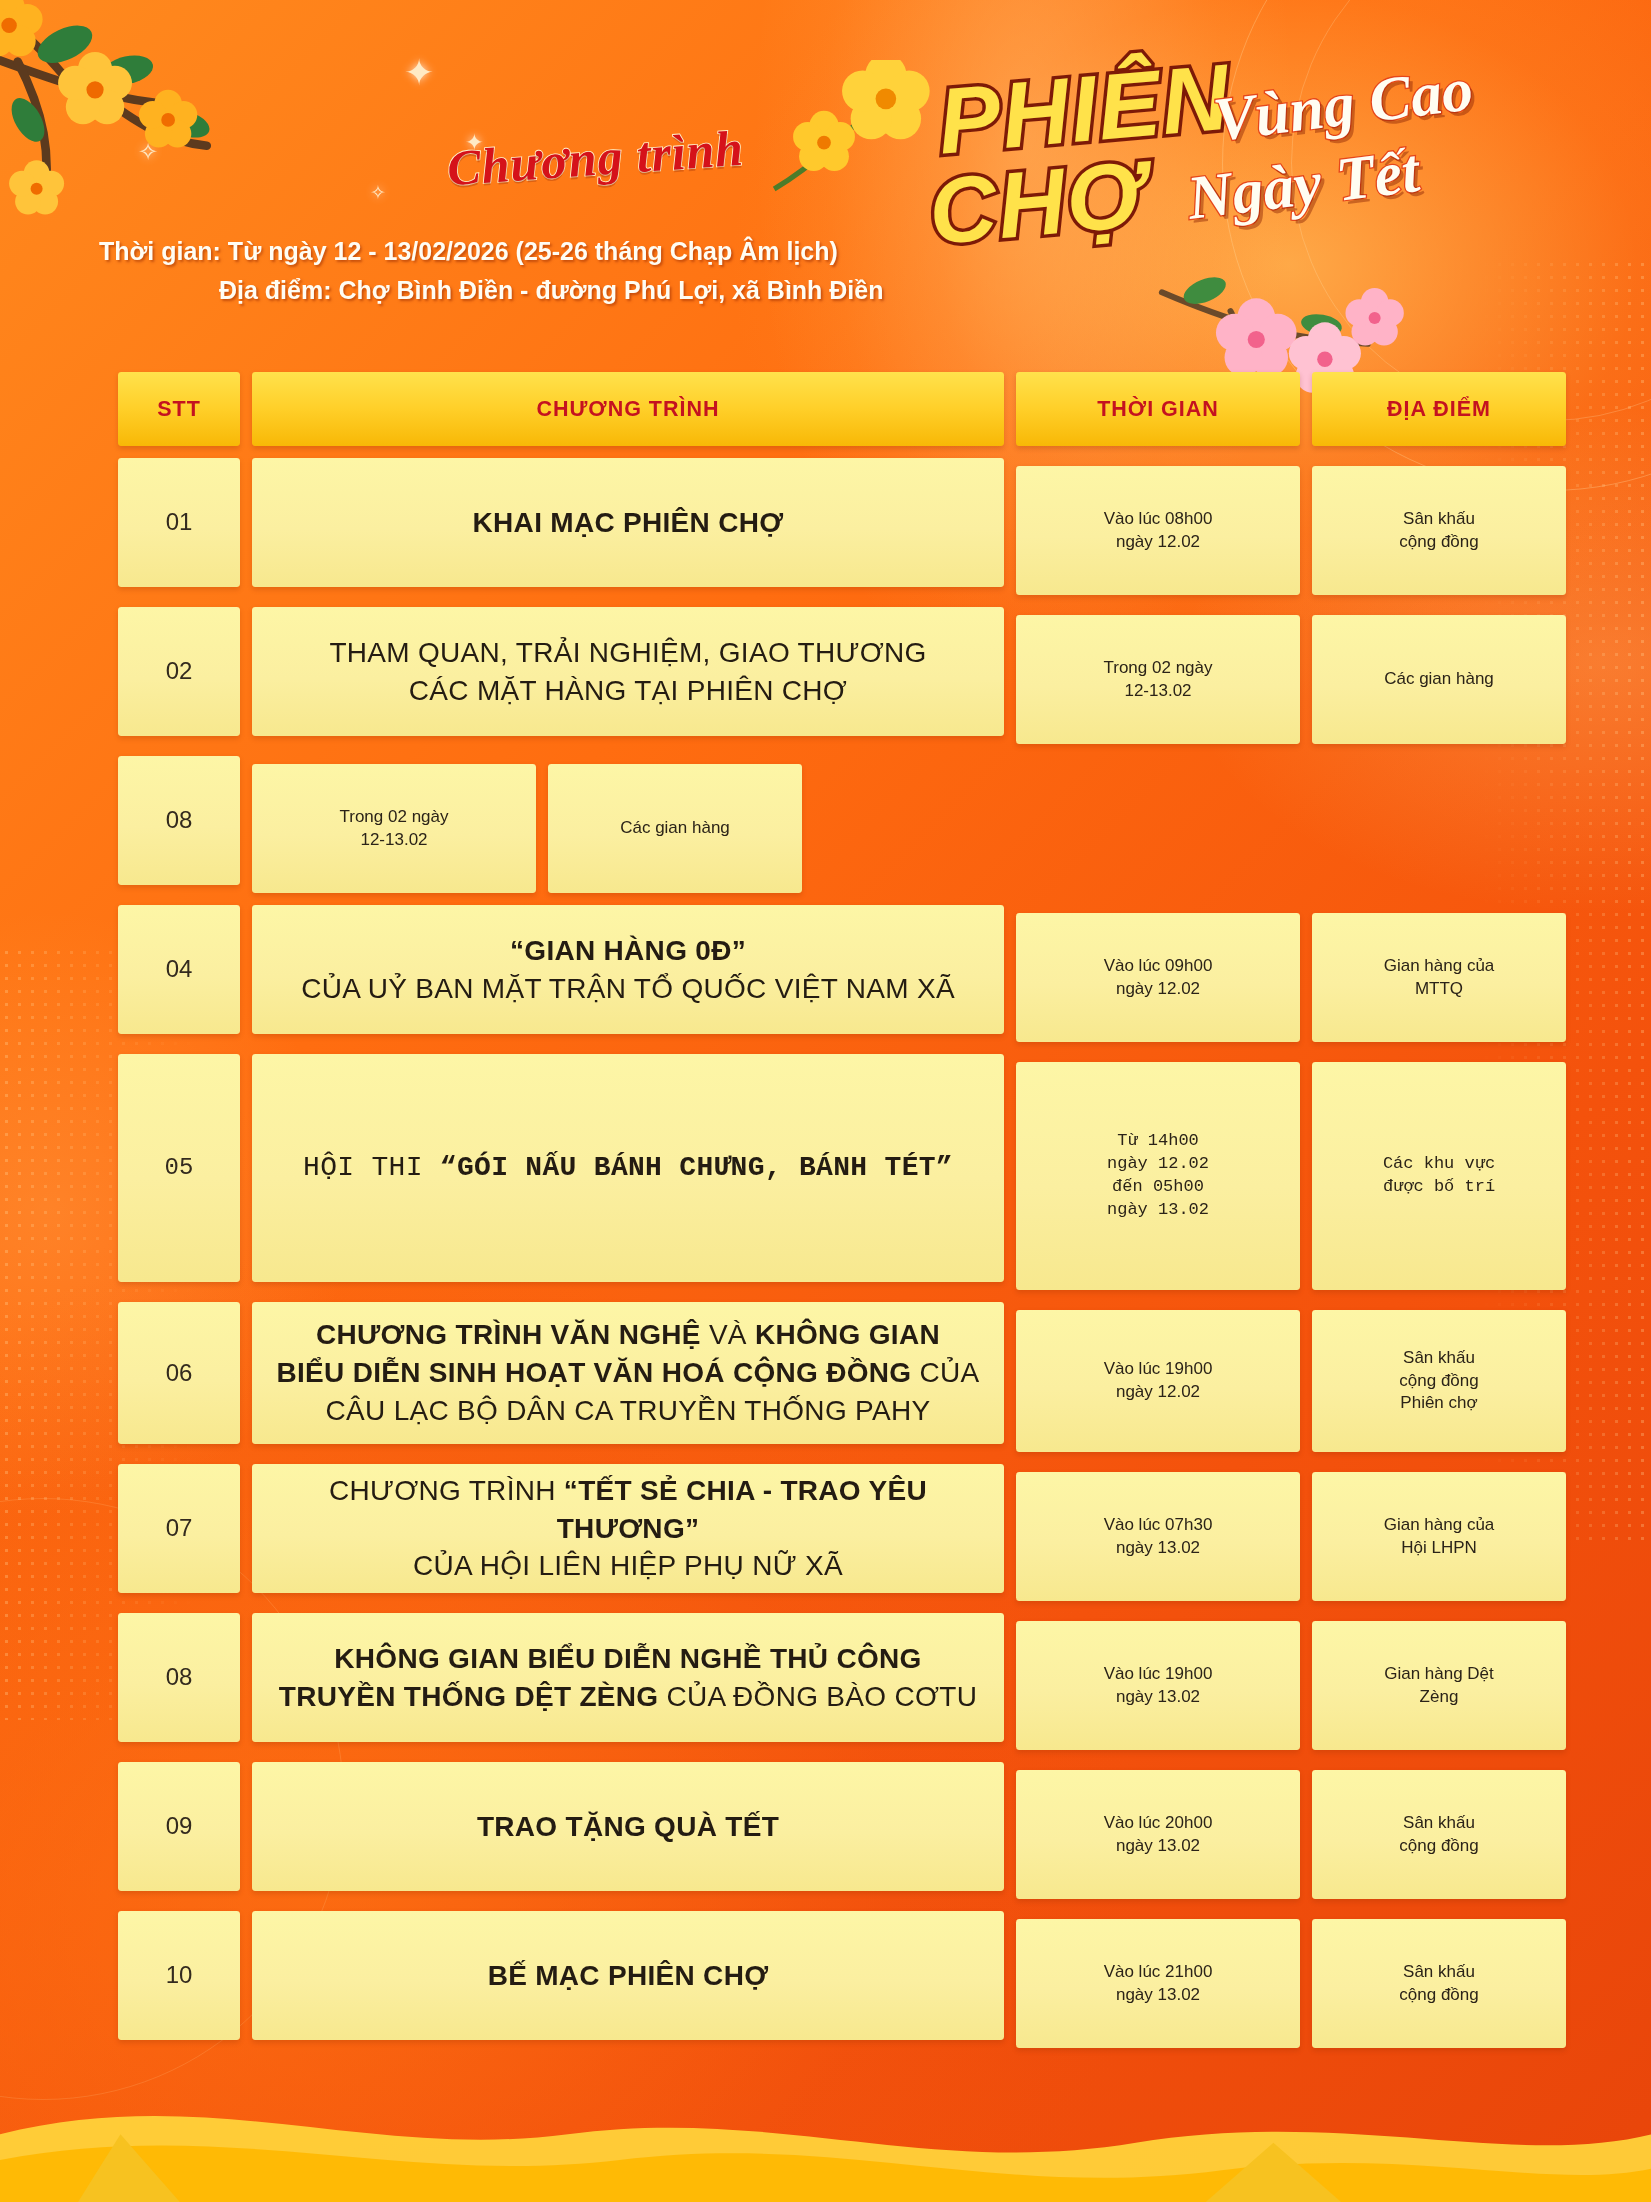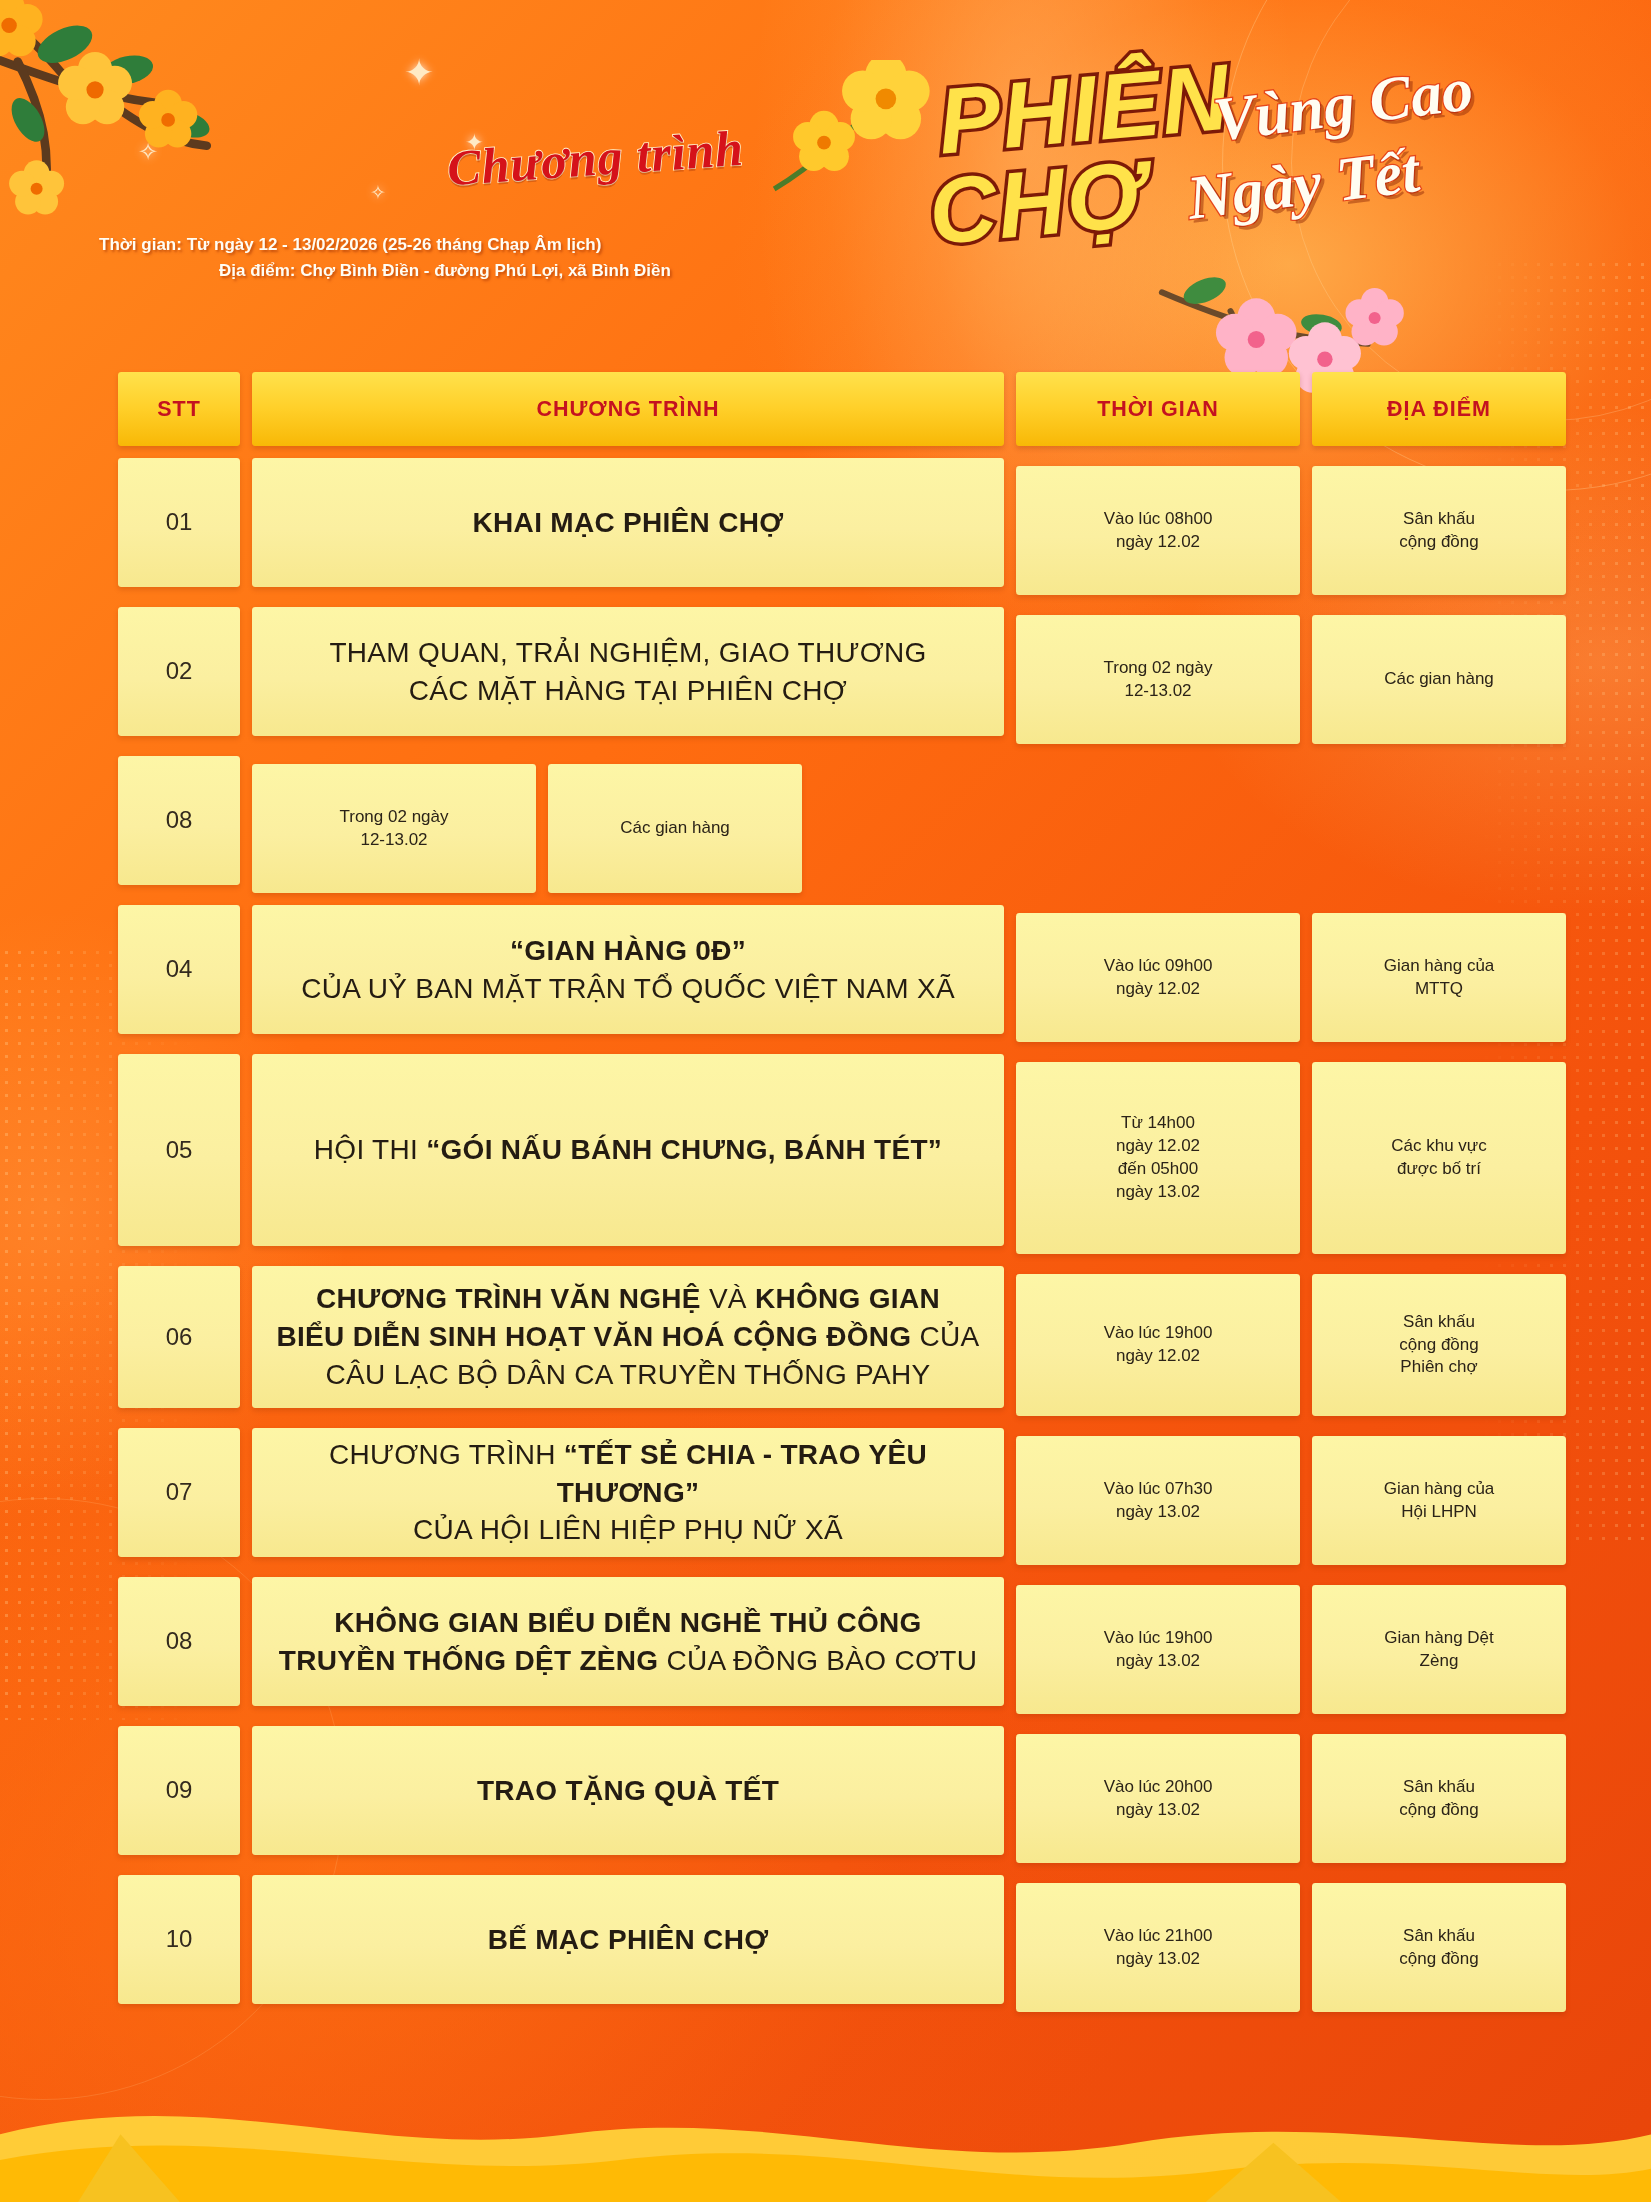--- a/index.html
+++ b/index.html
@@ -122,21 +122,21 @@
     paint-order: stroke fill;
     text-shadow: 3.4px 4.3px 0 rgba(140,35,5,.45);
   }
   .bt-vungcao { left: 284px; top: 21.5px;  transform: rotate(-7deg); }
   .bt-ngaytet { left: 258px; top: 102px; transform: rotate(-7deg); }
 
   .meta {
     position: absolute;
     left: 99px; top: 232px;
     color: #fffdf4;
-    font-size: 17px;
+    font-size: 25px;
     font-weight: 700;
     line-height: 1.55;
     text-shadow: 1.7px 1.7px 2.6px rgba(150,40,0,.55);
     font-family: "Liberation Sans", sans-serif;
   }
   .meta .line2 { padding-left: 120px; }
 
   
   .table-wrap {
     position: absolute;
@@ -181,21 +181,21 @@
     font-size: 23px;
     line-height: 1.35;
   }
   .body-row .c-stt { font-size: 24px; color: #332a1e; }
   .body-row .c-prog { font-size: 28px; color: #241c12; letter-spacing: 0.3px; }
   .body-row .c-time,
   .body-row .c-loc { font-size: 17px; color: #2b2318; margin-top: 8px; }
 
   .body-row.h140 .cell { height: 129px; }
   .body-row.h160 .cell { height: 142px; }
-  .body-row.h200 .cell { height: 192px; }
+  .body-row.h200 .cell { height: 228px; font-family: Liberation Mono, monospace; }
 
   .prog-text { display: block; }
   .prog-text b { font-weight: 700; }
 
   
   .ribbon {
     position: absolute;
     left: 0; bottom: 0;
     width: 1652px; height: 172px;
     pointer-events: none;

